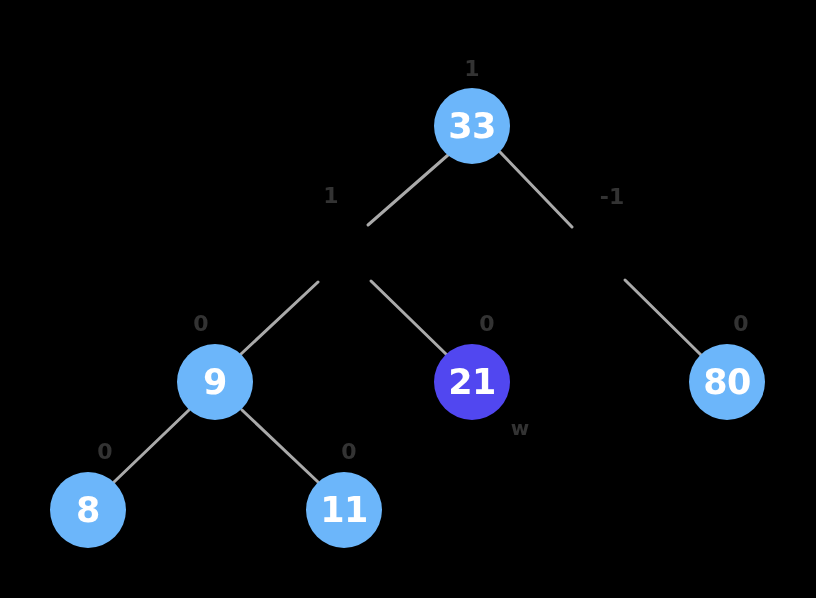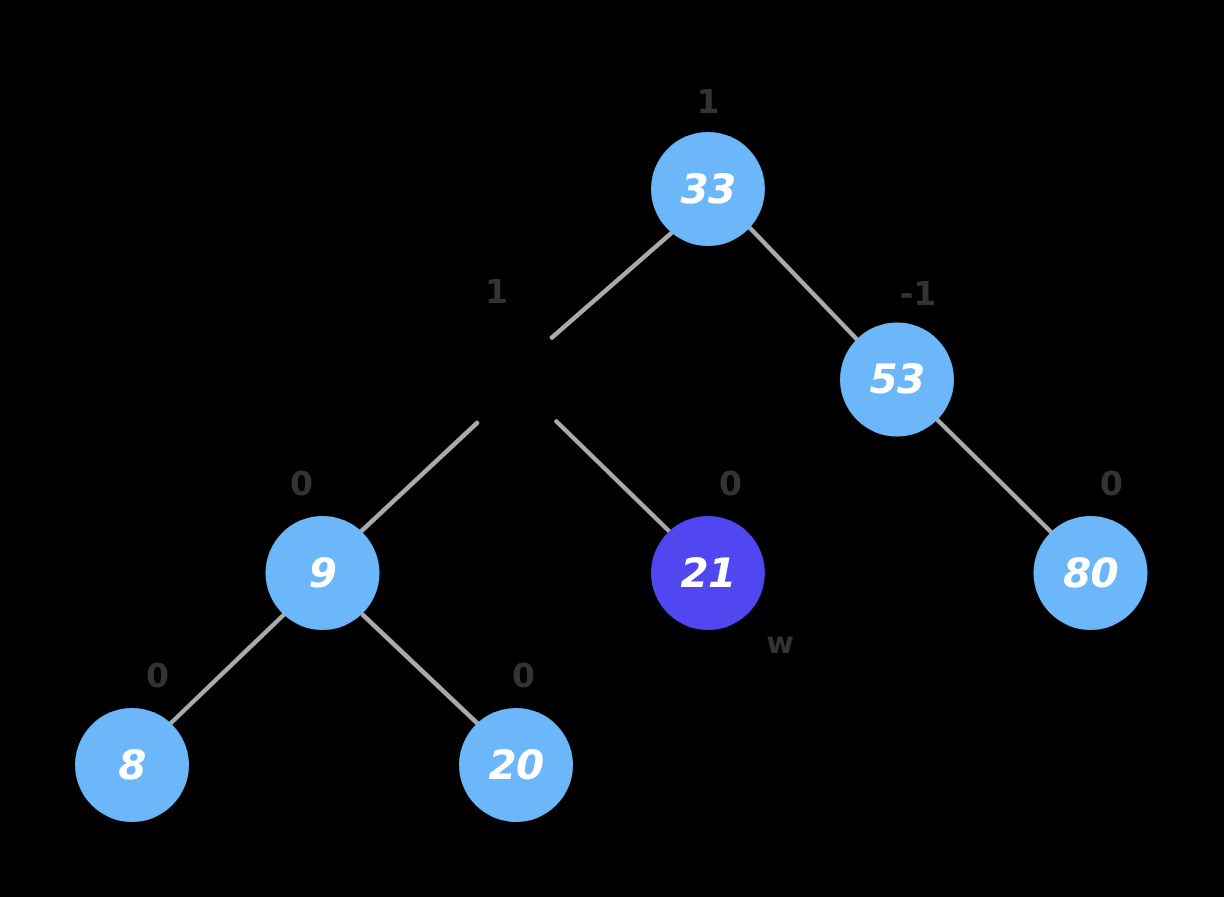--- a/index.html
+++ b/index.html
@@ -35,25 +35,24 @@
     position: absolute;
     border-radius: 50%;
     display: flex;
     align-items: center;
     justify-content: center;
     box-sizing: border-box;
   }
   .node-label {
     color: #ffffff;
     font-weight: bold;
-    font-size: 27px;
+    font-size: 35px;
     line-height: 1;
     letter-spacing: -0.5px;
     user-select: none;
-    font-style: italic;
   }
   .bf-label {
     position: absolute;
     color: #333333;
     font-weight: bold;
     font-size: 22px;
     line-height: 1;
     white-space: nowrap;
     transform: translate(-50%, -50%);
     user-select: none;
@@ -83,37 +82,34 @@
         <line x1="625" y1="280" x2="701" y2="355" stroke="#AAAAAA" stroke-width="3" stroke-linecap="round"></line>
         <line x1="189" y1="410" x2="114" y2="482" stroke="#AAAAAA" stroke-width="3" stroke-linecap="round"></line>
         <line x1="242" y1="410" x2="318" y2="482" stroke="#AAAAAA" stroke-width="3" stroke-linecap="round"></line>
       </g>
   </svg>
 
   <div id="node-layer">
       <div class="node" style="left: 434px; top: 88px; width: 76px; height: 76px; background: rgb(108, 182, 250);">
         <span class="node-label">33</span>
       </div>
-      <div class="node" style="left: 560px; top: 215px; width: 76px; height: 76px; background: rgb(108, 182, 250);">
-        <span class="node-label">53</span>
-      </div>
       <div class="node" style="left: 177px; top: 344px; width: 76px; height: 76px; background: rgb(108, 182, 250);">
         <span class="node-label">9</span>
       </div>
       <div class="node" style="left: 434px; top: 344px; width: 76px; height: 76px; background: rgb(81, 71, 240); text-align: center;">
         <span class="node-label">21</span>
       </div>
       <div class="node" style="left: 689px; top: 344px; width: 76px; height: 76px; background: rgb(108, 182, 250);">
         <span class="node-label">80</span>
       </div>
       <div class="node" style="left: 50px; top: 472px; width: 76px; height: 76px; background: rgb(108, 182, 250);">
         <span class="node-label">8</span>
       </div>
       <div class="node" style="left: 306px; top: 472px; width: 76px; height: 76px; background: rgb(108, 182, 250);">
-        <span class="node-label">20</span>
+        <span class="node-label">11</span>
       </div>
     </div>
 
   <div id="label-layer">
       <div class="bf-label" style="left: 472px; top: 69px; color: rgb(51, 51, 51);">1</div>
       <div class="bf-label" style="left: 331px; top: 196px; color: rgb(51, 51, 51);">1</div>
       <div class="bf-label" style="left: 612px; top: 197px; color: rgb(51, 51, 51);">-1</div>
       <div class="bf-label" style="left: 201px; top: 324px; color: rgb(51, 51, 51);">0</div>
       <div class="bf-label" style="left: 487px; top: 324px; color: rgb(51, 51, 51);">0</div>
       <div class="bf-label" style="left: 741px; top: 324px; color: rgb(51, 51, 51);">0</div>

